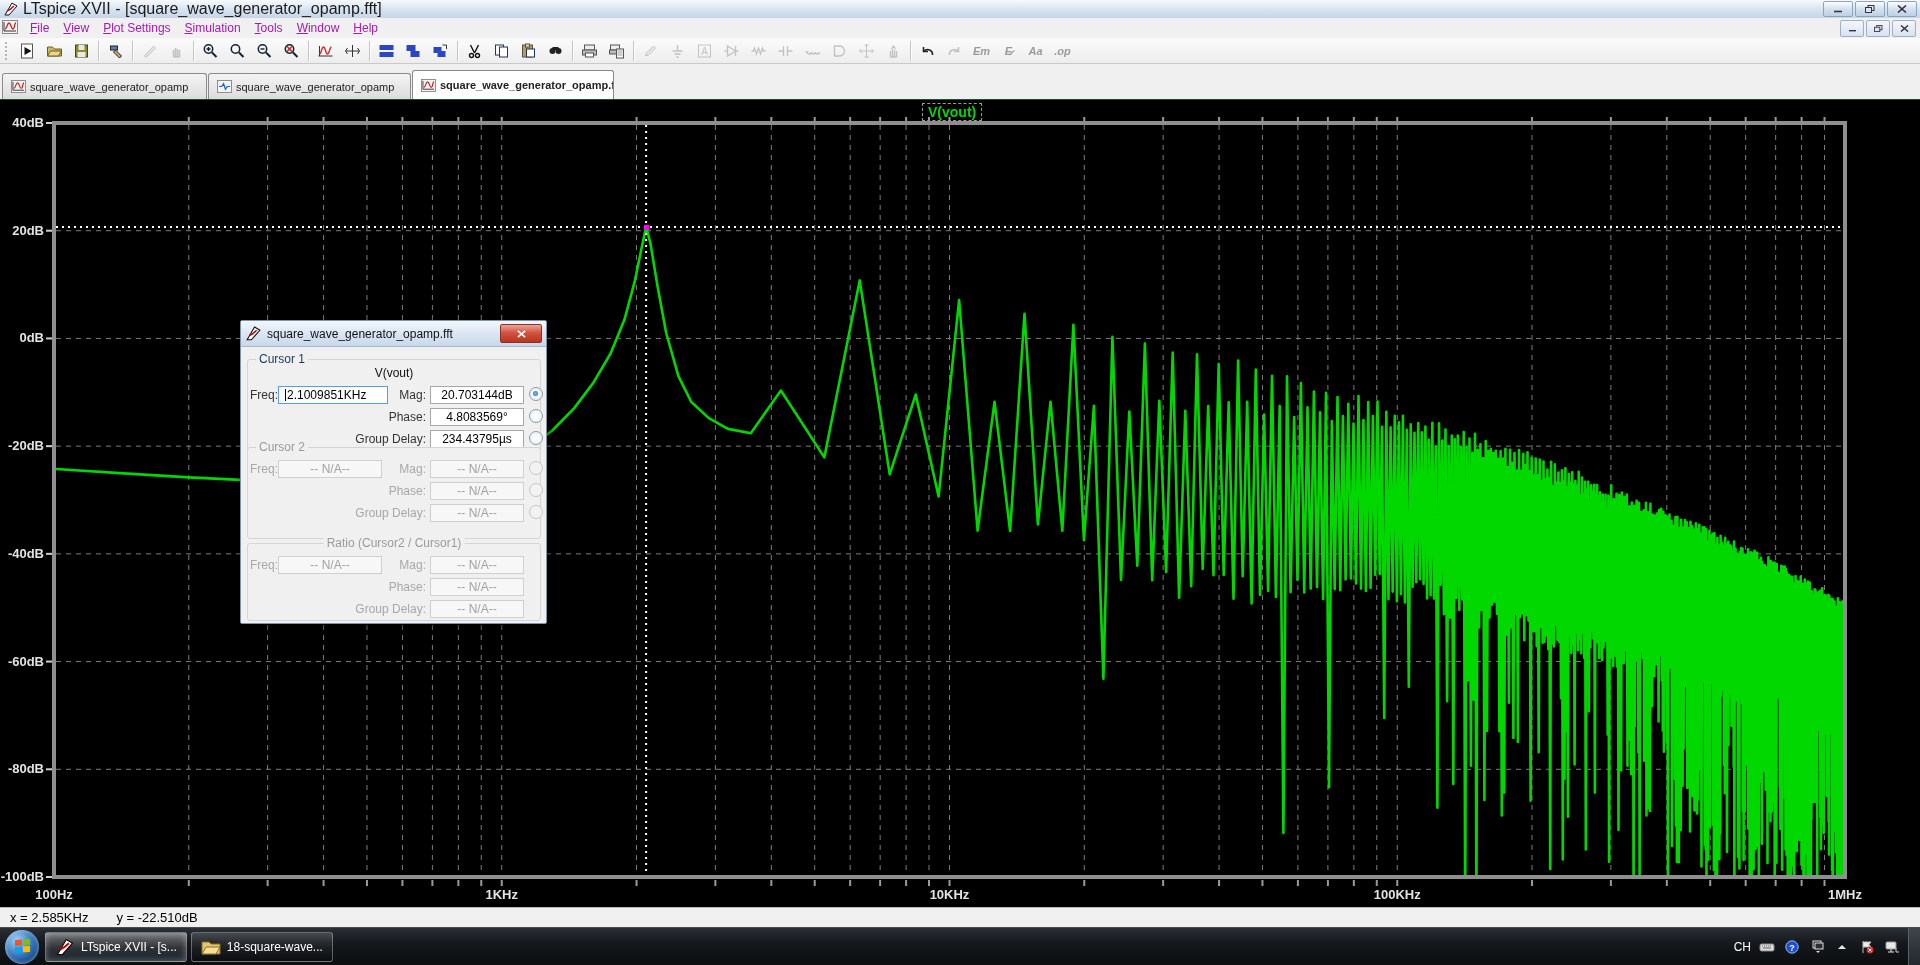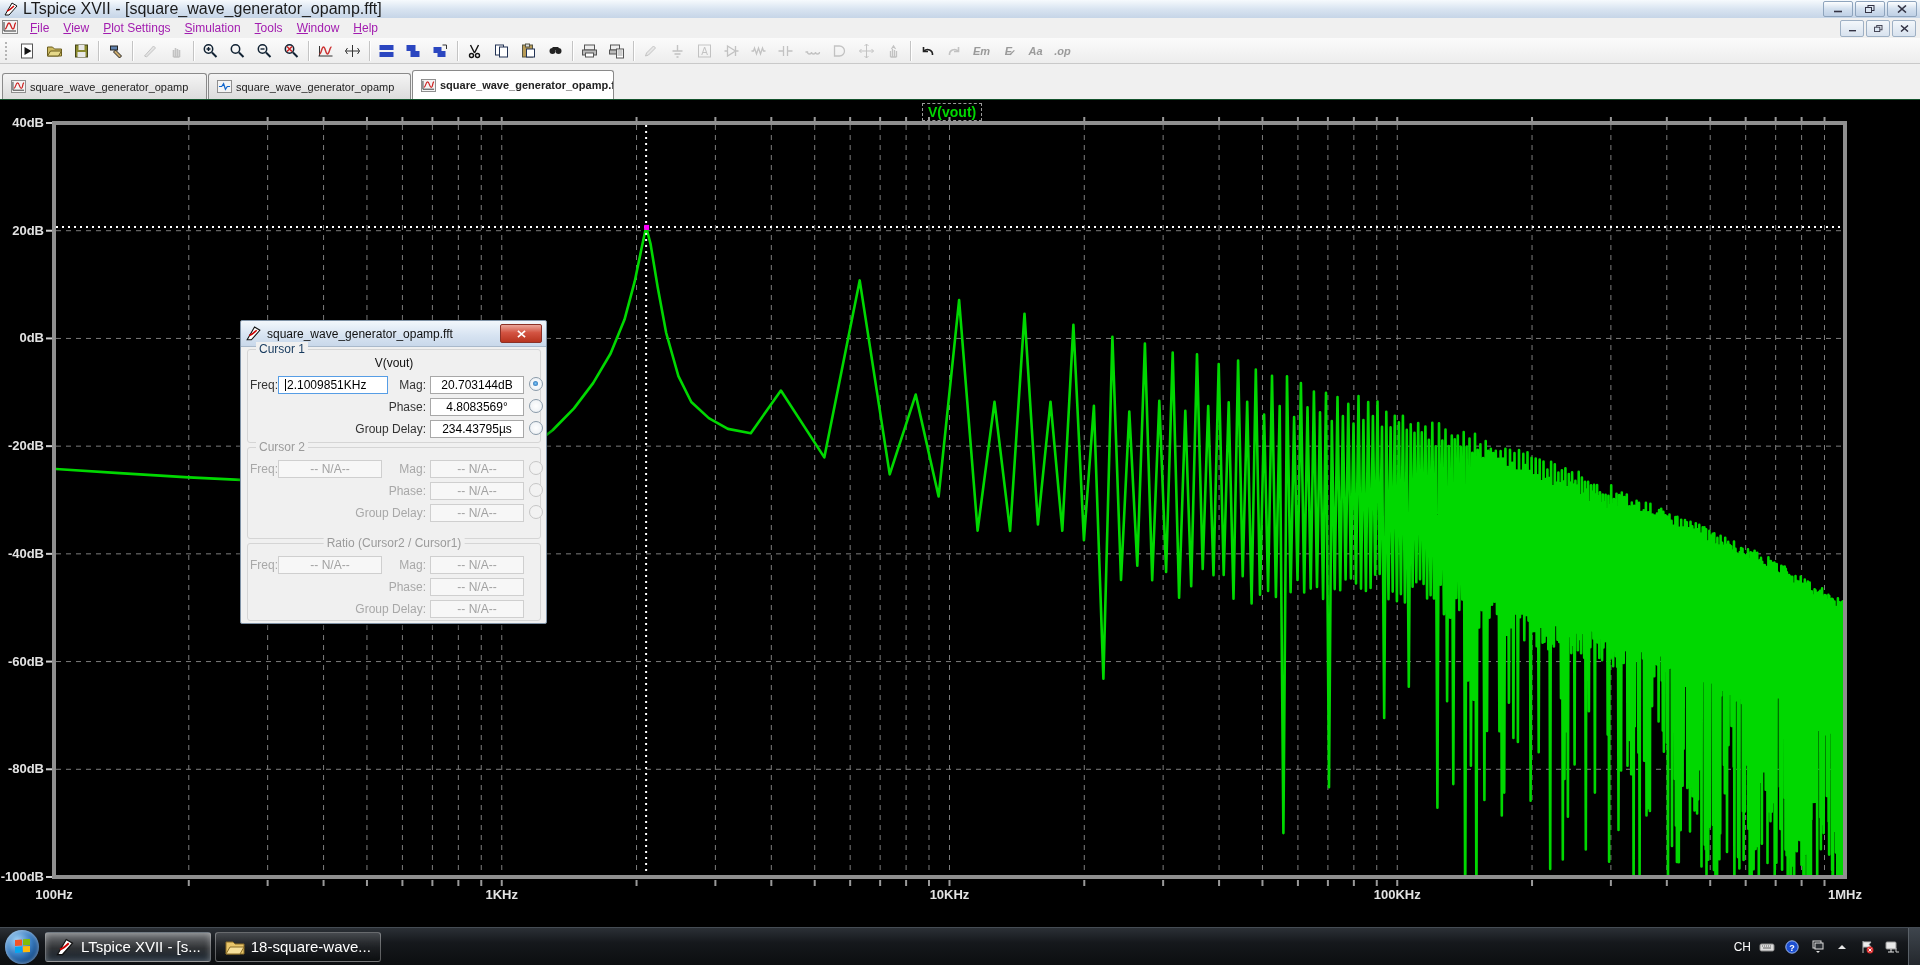--- a/index.html
+++ b/index.html
@@ -77,21 +77,21 @@
     background:radial-gradient(#79c6f9,#2160a5);}
   .radio.dis{border-color:#c6c6c6;background:#f2f2f2;}
   
   .taskbar{position:absolute;left:0;top:927px;width:100%;height:38px;
     background:linear-gradient(#2b3036,#15181c 40%,#0c0e10);border-top:1px solid #454c54;box-sizing:border-box;display:flex;align-items:center;}
   .orb{width:34px;height:34px;border-radius:50%;margin:0 6px 0 5px;position:relative;
     background:radial-gradient(circle at 35% 30%,#9fd0f5,#3a7cc0 45%,#0c3e78 80%);box-shadow:inset 0 0 4px rgba(255,255,255,.6);
     display:flex;align-items:center;justify-content:center;}
   .orb svg{width:17px;height:15px;}
   .taskbtn{height:28px;margin-right:4px;padding:0 9px;display:flex;align-items:center;gap:6px;
-    border:1px solid rgba(255,255,255,.32);border-radius:3px;color:#fff;font-size:15px;max-width:160px;
+    border:1px solid rgba(255,255,255,.32);border-radius:3px;color:#fff;font-size:12px;max-width:160px;
     background:linear-gradient(rgba(255,255,255,.16),rgba(255,255,255,.04) 55%,rgba(0,0,0,.12));}
   .taskbtn.active{background:linear-gradient(rgba(255,255,255,.38),rgba(255,255,255,.12) 55%,rgba(70,110,150,.25));box-shadow:inset 0 0 6px rgba(255,255,255,.35);}
   .taskbtn svg{width:20px;height:18px;flex:none;}
   .taskbtn .tlabel{overflow:hidden;text-overflow:ellipsis;white-space:nowrap;}
   .tray{margin-left:auto;display:flex;align-items:center;gap:7px;color:#fff;padding-right:4px;}
   .tray .lang{font-size:12px;}
   .trayicon{width:18px;height:16px;display:flex;align-items:center;justify-content:center;font-size:11px;color:#e8e8e8;}
   .trayicon svg{width:16px;height:14px;}
   .showdesk{width:11px;height:38px;margin-left:3px;border-left:1px solid #5a6168;
     background:linear-gradient(#3e454d,#23272c);}
@@ -574,21 +574,21 @@
             <path d="M4 9c3-1 5-3 7-5" stroke="#c00" stroke-width="1.5" fill="none"></path>
           </svg></span>
       <span>square_wave_generator_opamp.fft</span>
       <span class="dlg-close">
           <svg viewBox="0 0 10 8">
             <path d="M1 0.5l8 7M9 0.5l-8 7" stroke="#fff" stroke-width="1.8"></path>
           </svg>
         </span>
     </div>
     <div id="dlgbody">
-        <div class="group" style="top:28px;height:92px;">
+        <div class="group" style="top:38px;height:92px;">
           <span class="group-label">Cursor 1</span>
           <div class="sig">V(vout)</div>
           <span class="frow-label" style="left:2px;top:28px;width:26px;">Freq:</span>
           <div class="field focus" style="left:30px;top:26px;width:102px;text-align:right;">
             <span class="caret"></span>
             <span>2.1009851KHz</span>
           </div>
           <span class="frow-label" style="left:100px;top:28px;width:78px;">Mag:</span>
           <div class="field" style="left:182px;top:26px;width:92px;">20.703144dB</div>
           <span class="radio sel" style="left:281px;top:27px;"></span>
@@ -624,20 +624,24 @@
           <span class="frow-label dis" style="left:100px;top:14px;width:78px;">Mag:</span>
           <div class="field dis" style="left:182px;top:12px;width:92px;">-- N/A--</div>
           <span class="frow-label dis" style="left:100px;top:36px;width:78px;">Phase:</span>
           <div class="field dis" style="left:182px;top:34px;width:92px;">-- N/A--</div>
           <span class="frow-label dis" style="left:100px;top:58px;width:78px;">Group Delay:</span>
           <div class="field dis" style="left:182px;top:56px;width:92px;">-- N/A--</div>
         </div>
       </div>
   </div>
 
+  <div class="statusbar">
+    <span>x = 2.585KHz</span>
+    <span>y = -22.510dB</span>
+  </div>
 
   <div class="taskbar">
     <div class="orb" id="startorb">
         <svg viewBox="0 0 17 15">
           <g transform="skewY(-4)">
             <rect x="1" y="1" width="7" height="6" fill="#f35325"></rect>
             <rect x="9" y="1" width="7" height="6" fill="#81bc06"></rect>
             <rect x="1" y="8" width="7" height="6" fill="#05a6f0"></rect>
             <rect x="9" y="8" width="7" height="6" fill="#ffba08"></rect>
           </g>

